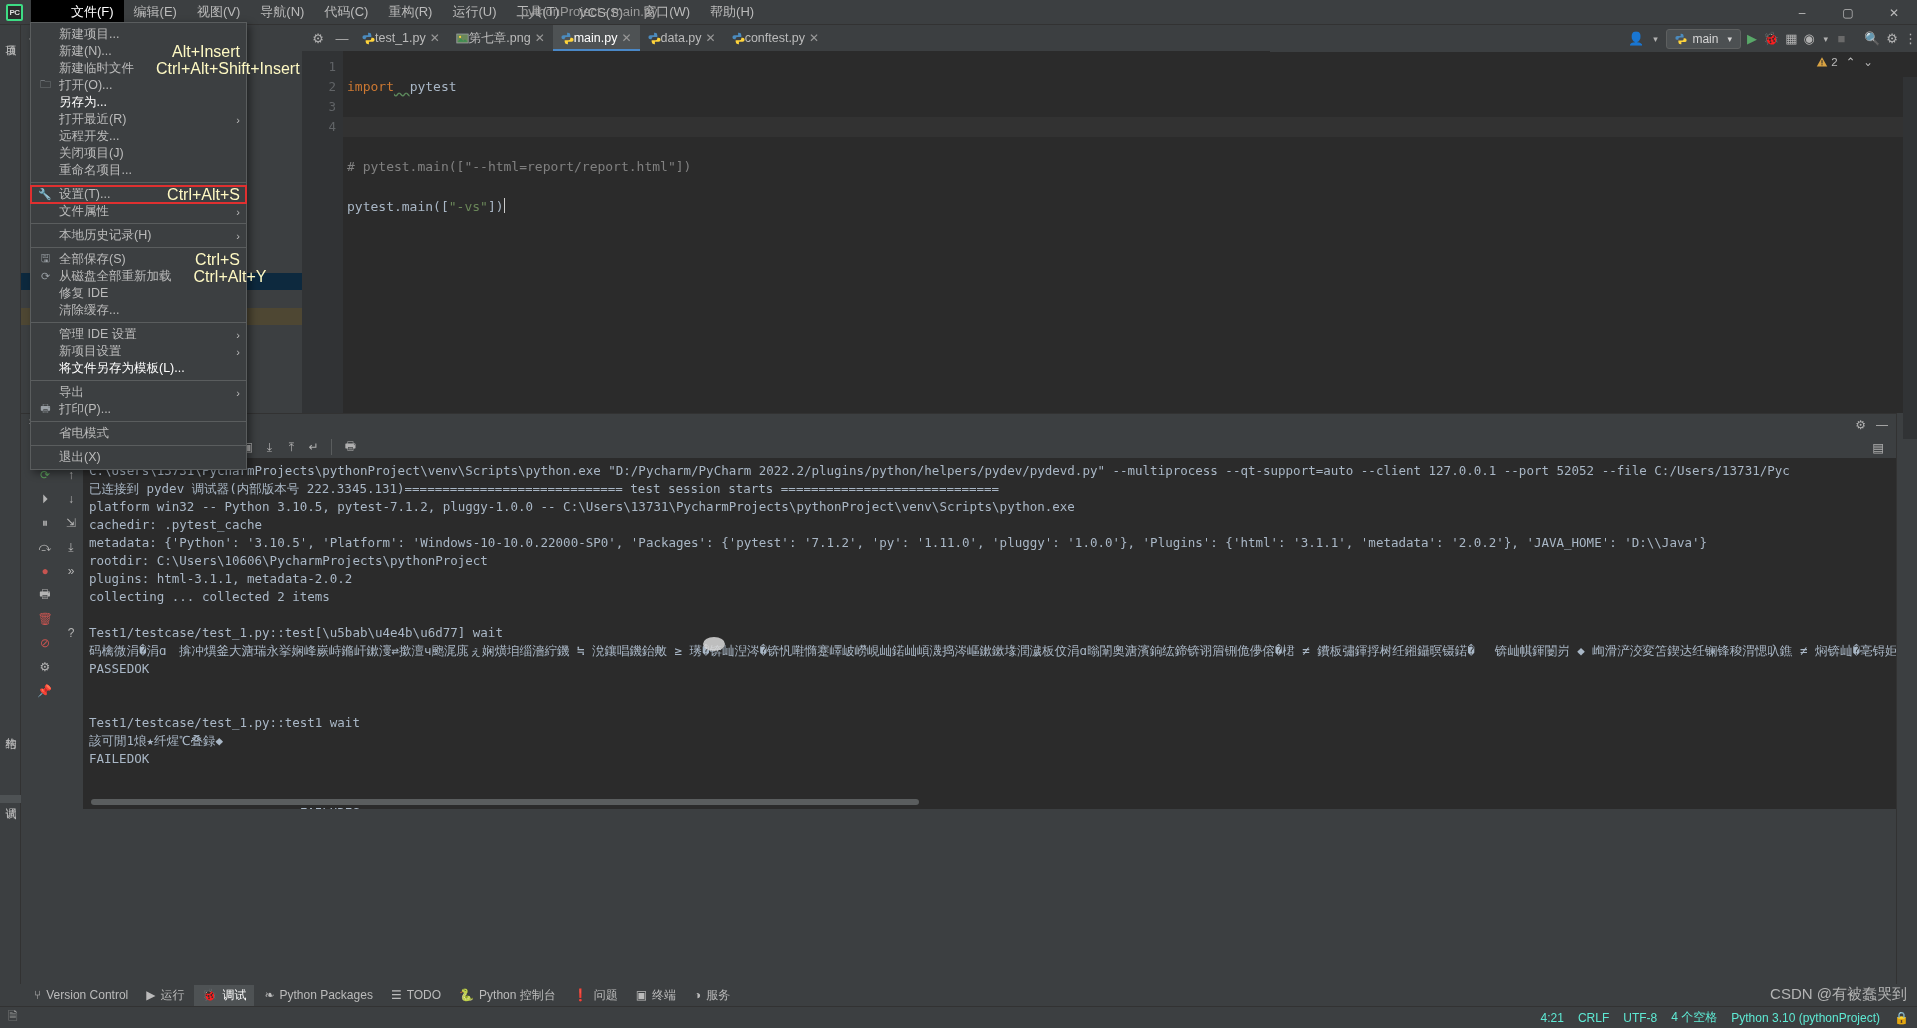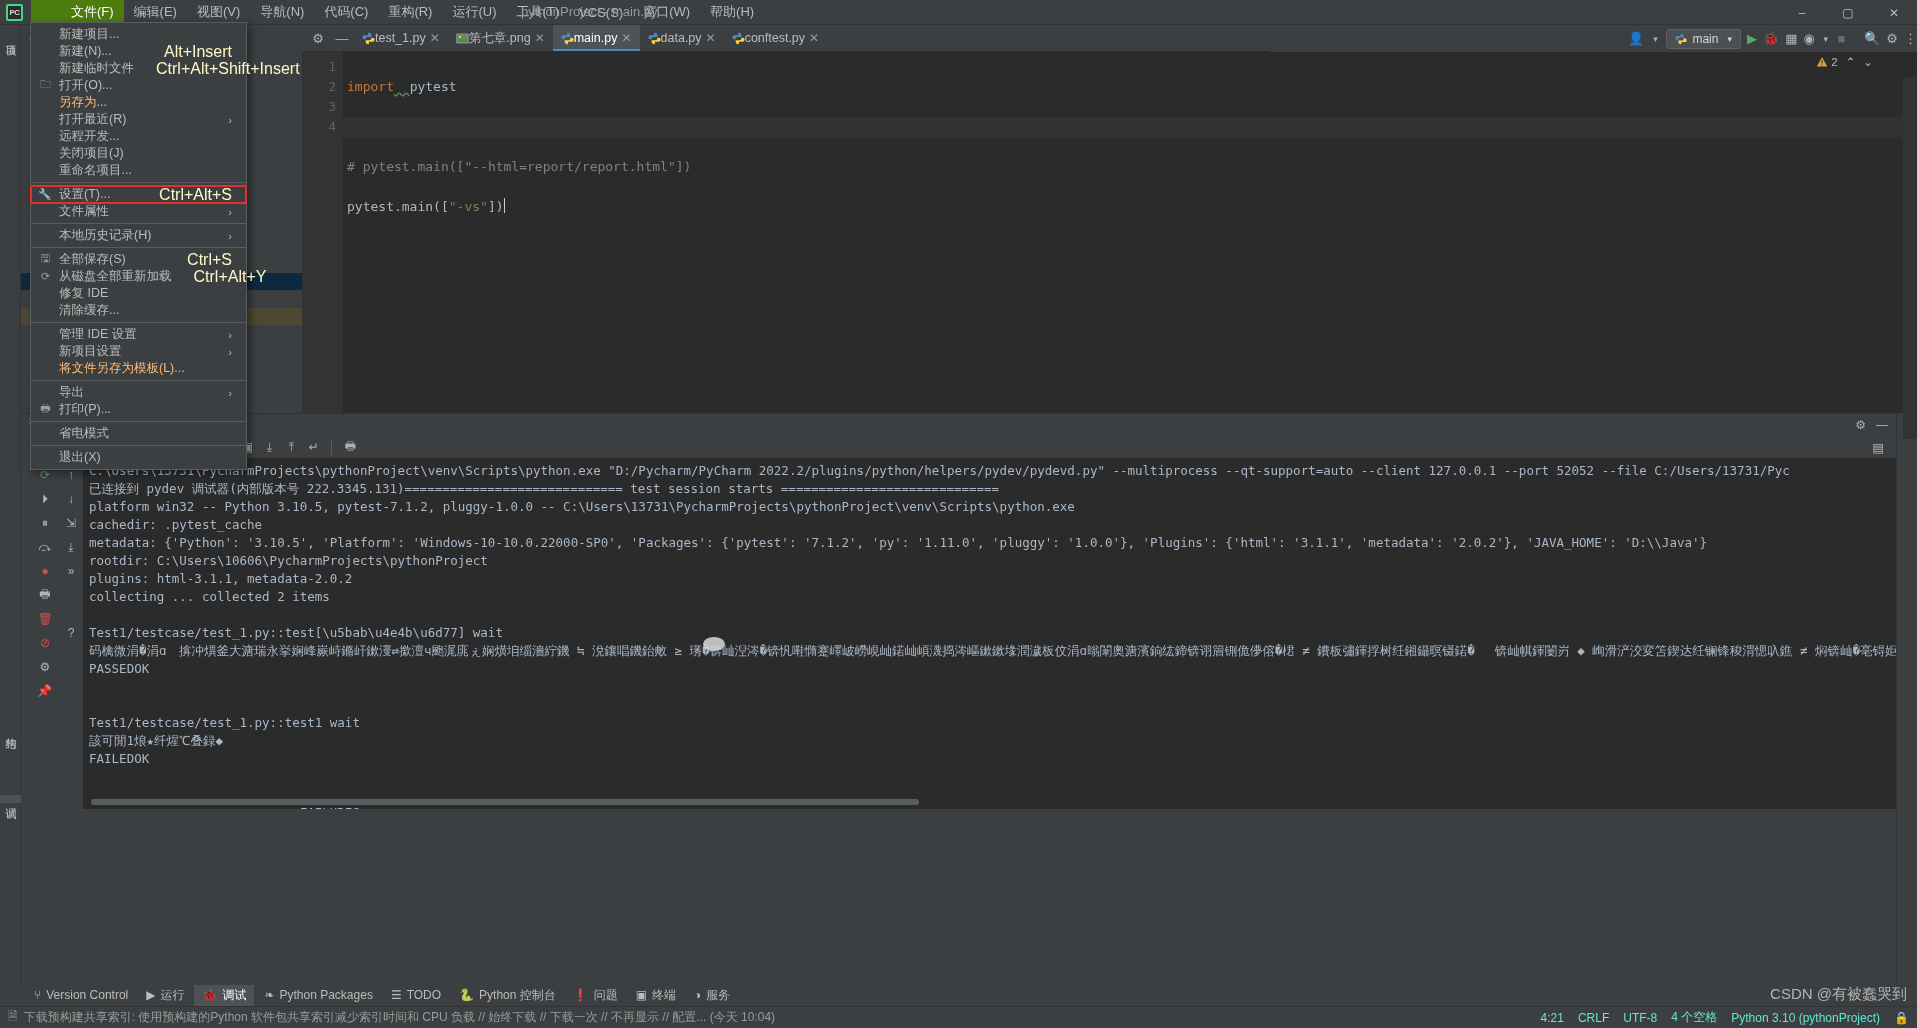--- a/index.html
+++ b/index.html
@@ -21,41 +21,41 @@
     width:17px;height:17px;margin-left:6px;margin-right:8px;
     border:2px solid #3ddc84;border-radius:2px;background:#2b2b2b;
     display:flex;align-items:center;justify-content:center;
     font-size:8px;font-weight:bold;color:#dddddd;letter-spacing:-0.5px;
   }
   .menubar{display:flex;align-items:center;height:25px;}
   .menuitem{
     padding:4px 10px;font-size:13px;color:#bbbbbb;height:25px;
     display:flex;align-items:center;white-space:nowrap;
   }
-  .menuitem.active{background:#4d7c0f;color:#ffffff;padding-left:40px;}
+  .menuitem.active{background:#000000;color:#ffffff;padding-left:40px;}
   .proj-title{
     position:absolute;left:521px;top:4px;font-size:13px;color:#9a9a9a;
   }
   .win-ctrl{
     position:absolute;right:0;top:0;height:25px;display:flex;align-items:center;
   }
   .win-btn{width:46px;height:25px;display:flex;align-items:center;justify-content:center;font-size:12px;color:#bbbbbb;}
 
   
   .dropdown{
     position:absolute;left:30px;top:22px;width:217px;
     background:#3c3f41;border:1px solid #5a5d5e;
     box-shadow:3px 3px 8px rgba(0,0,0,.45);
     padding:3px 0;z-index:50;
   }
   .dd-item{
     position:relative;display:flex;align-items:center;height:17px;
-    padding:0 14px 0 28px;font-size:12.5px;color:#bbbbbb;white-space:nowrap;
-  }
-  .dd-item.disabled{color:#fdba74;}
+    padding:0 6px 0 28px;font-size:12.5px;color:#bbbbbb;white-space:nowrap;
+  }
+  .dd-item.disabled{color:#ffffff;}
   .dd-item .accel{margin-left:auto;padding-left:22px;color:#fef9c3;font-size:16px;}
   .dd-item .arrow{margin-left:auto;color:#bbbbbb;font-size:11px;}
   .dd-item .ico{position:absolute;left:8px;top:2px;width:13px;height:13px;font-size:11px;color:#9aa0a6;display:flex;align-items:center;justify-content:center;}
   .dd-sep{height:1px;background:#5a5d5e;margin:3px 0;}
   .dd-item.highlight{outline:2px solid #e03030;outline-offset:-1px;}
 
   
   .left-strip{
     position:absolute;left:0;top:25px;width:21px;height:983px;background:#3c3f41;
     border-right:1px solid #323232;
@@ -483,21 +483,20 @@
       </div>
     <div class="bb-item">
         <span>◑</span>
         <span>服务</span>
       </div>
   </div>
 
   <div class="statusbar">
     <div class="sb-left">
       <span>🗎</span>
-      <span>下载预构建共享索引: 使用预构建的Python 软件包共享索引减少索引时间和 CPU 负载 // 始终下载 // 下载一次 // 不再显示 // 配置... (今天 10:04)</span>
     </div>
     <div class="sb-right">
       <span>4:21</span>
       <span>CRLF</span>
       <span>UTF-8</span>
       <span>4 个空格</span>
       <span>Python 3.10 (pythonProject)</span>
       <span>🔒</span>
     </div>
   </div>

